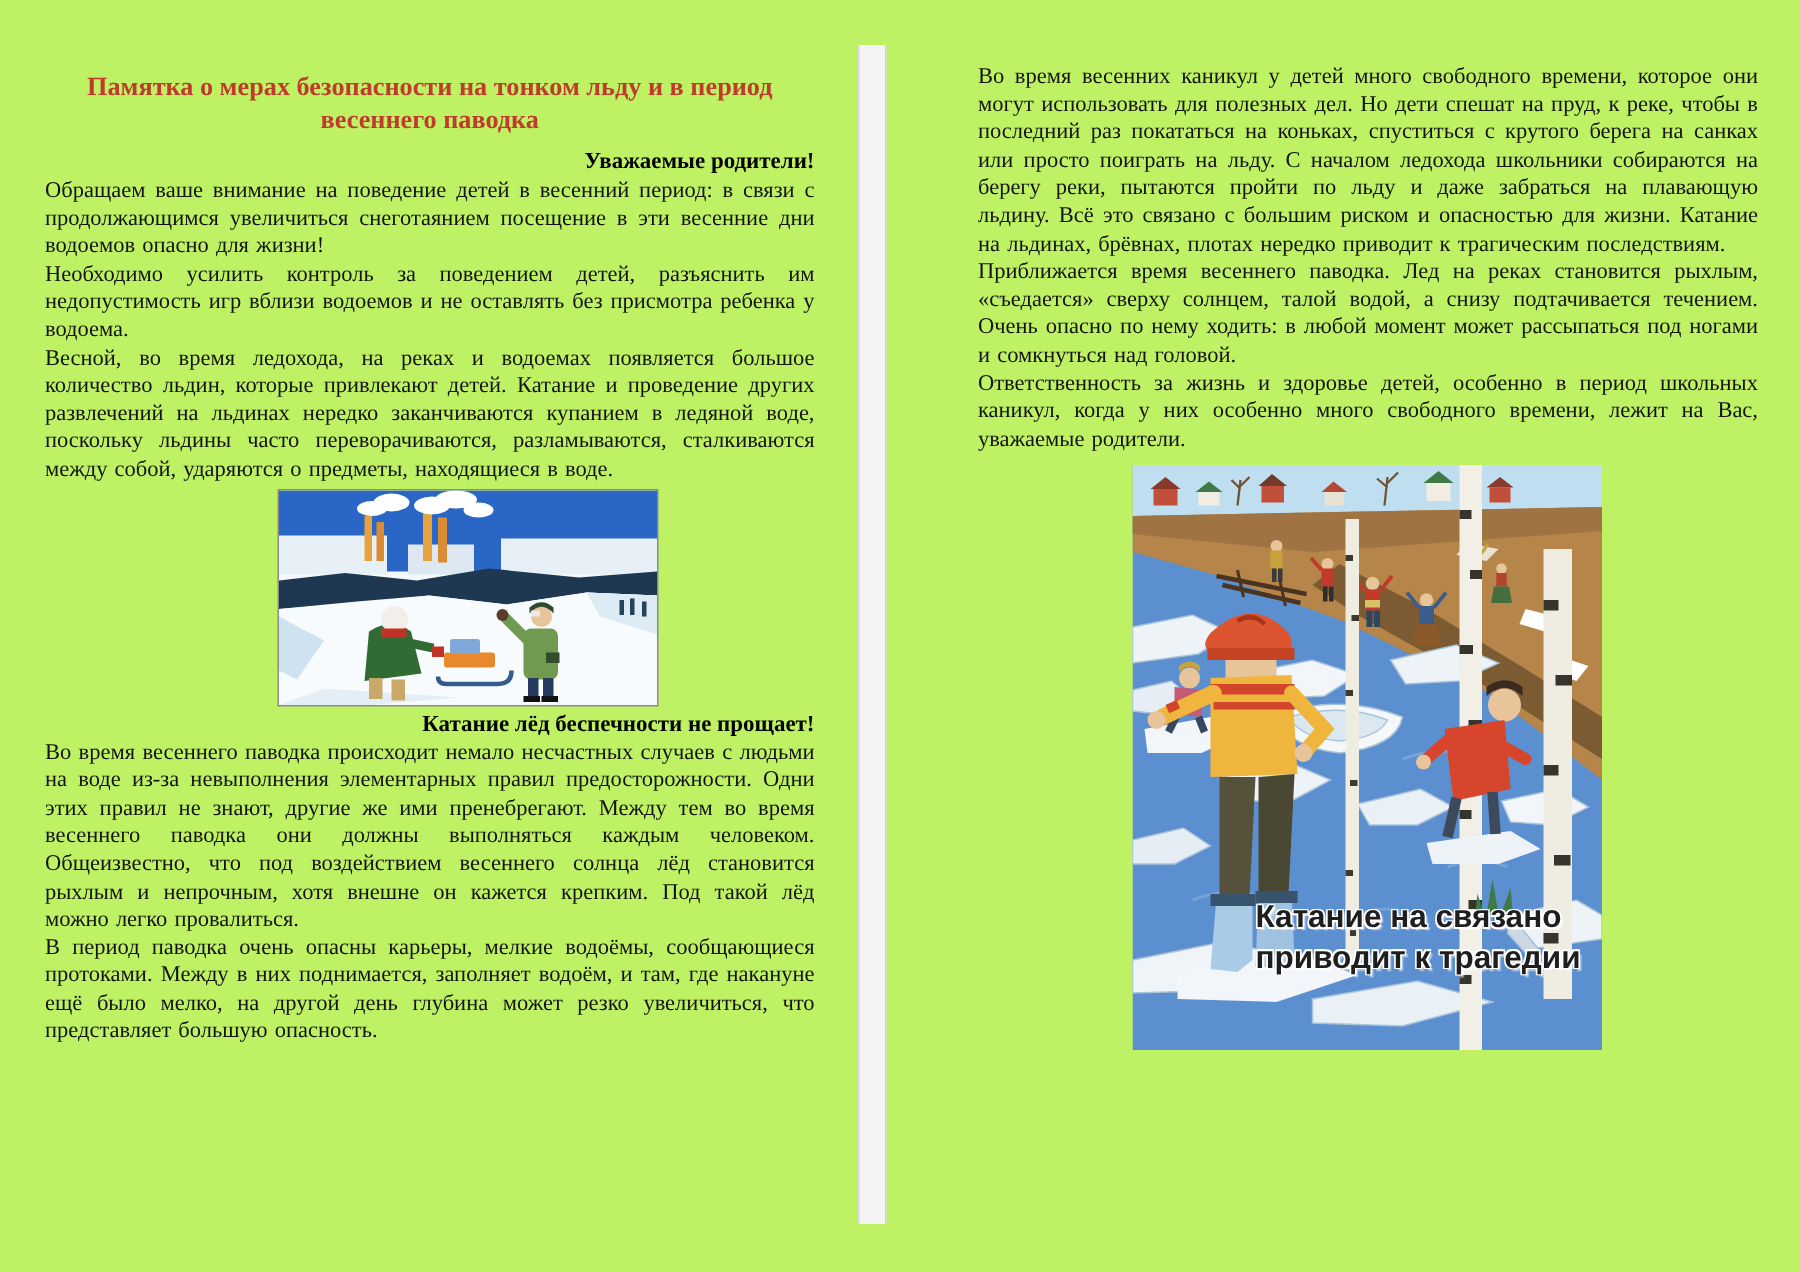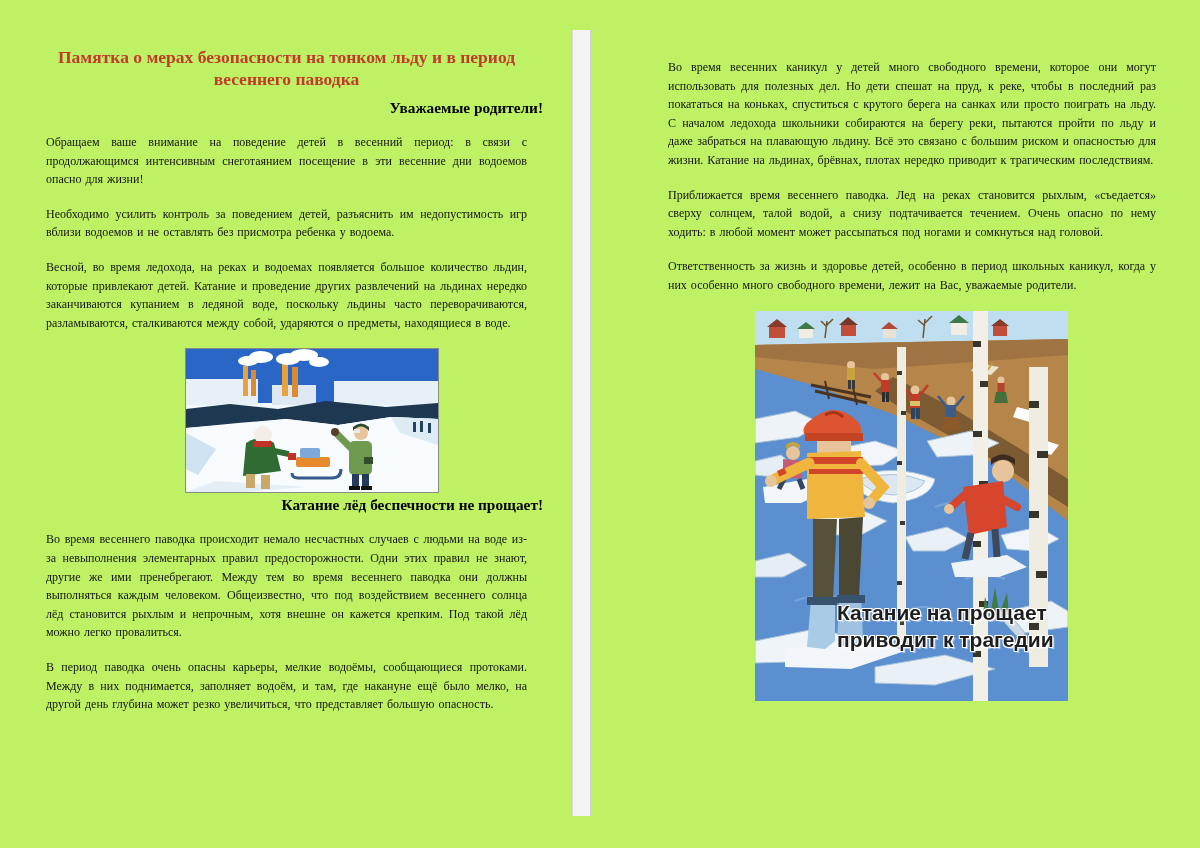--- a/index.html
+++ b/index.html
@@ -18,21 +18,21 @@
   .page-inner-right{position:absolute;left:652px;top:42px;width:520px;}
   .doc-title{
     margin:0 0 8px 0;text-align:center;font-weight:bold;
     font-size:17.5px;line-height:22px;color:#bf3b2b;
   }
   .center-heading{
     margin:2px 0 1px 0;text-align:right;font-weight:bold;
     font-size:15.3px;line-height:19px;color:#000;
   }
   .para{
-    margin:16px;text-align:justify;font-size:12px;line-height:18.6px;color:#131313;
+    margin:0;text-align:justify;font-size:15px;line-height:18.6px;color:#131313;
     word-spacing:1px;
   }
   figure{margin:0;}
   .fig-left{
     width:252px;height:143px;margin:3px 0 2px 155px;
     border:1px solid #8a8a8a;box-sizing:content-box;
   }
   .fig-left svg{display:block;width:252px;height:143px;}
   .fig-right{
     position:relative;width:313px;height:390px;margin:8px 0 0 103px;
@@ -49,21 +49,21 @@
 </head>
 <body>
 
 <div class="spread">
 
   <div class="page page-inner-left">
     <h1 class="doc-title">Памятка о мерах безопасности на тонком льду и в период весеннего паводка</h1>
 
     <h2 class="center-heading">Уважаемые родители!</h2>
 
-    <p class="para">Обращаем ваше внимание на поведение детей в весенний период: в связи с продолжающимся интенсивным снеготаянием посещение в эти весенние дни водоемов опасно для жизни!</p>
+    <p class="para">Обращаем ваше внимание на поведение детей в весенний период: в связи с продолжающимся увеличиться снеготаянием посещение в эти весенние дни водоемов опасно для жизни!</p>
     <p class="para">Необходимо усилить контроль за поведением детей, разъяснить им недопустимость игр вблизи водоемов и не оставлять без присмотра ребенка у водоема.</p>
     <p class="para">Весной, во время ледохода, на реках и водоемах появляется большое количество льдин, которые привлекают детей. Катание и проведение других развлечений на льдинах нередко заканчиваются купанием в ледяной воде, поскольку льдины часто переворачиваются, разламываются, сталкиваются между собой, ударяются о предметы, находящиеся в воде.</p>
 
     <figure class="fig-left">
       <svg viewBox="0 0 252 143" aria-hidden="true">
 
         <rect width="252" height="143" fill="#f3f8fc"></rect>
         <rect width="252" height="54" fill="#2a66c6"></rect>
 
         <rect x="0" y="30" width="72" height="26" fill="#e7eff7"></rect>
@@ -313,19 +313,19 @@
           <rect x="82" y="284" width="28" height="8" fill="#37536e"></rect>
         </g>
 
         <g fill="#3f7a46">
           <path d="M236 300 L240 276 L244 300 Z"></path>
           <path d="M244 304 L252 282 L254 304 Z"></path>
           <path d="M228 304 L230 286 L236 304 Z"></path>
         </g>
       </svg>
       <figcaption class="fig-caption">
-        <span>Катание на прощает</span><br>
+        <span>Катание на связано</span><br>
         <span>приводит к трагедии</span>
       </figcaption>
     </figure>
   </div>
 
 </div>
 
 </body></html>

